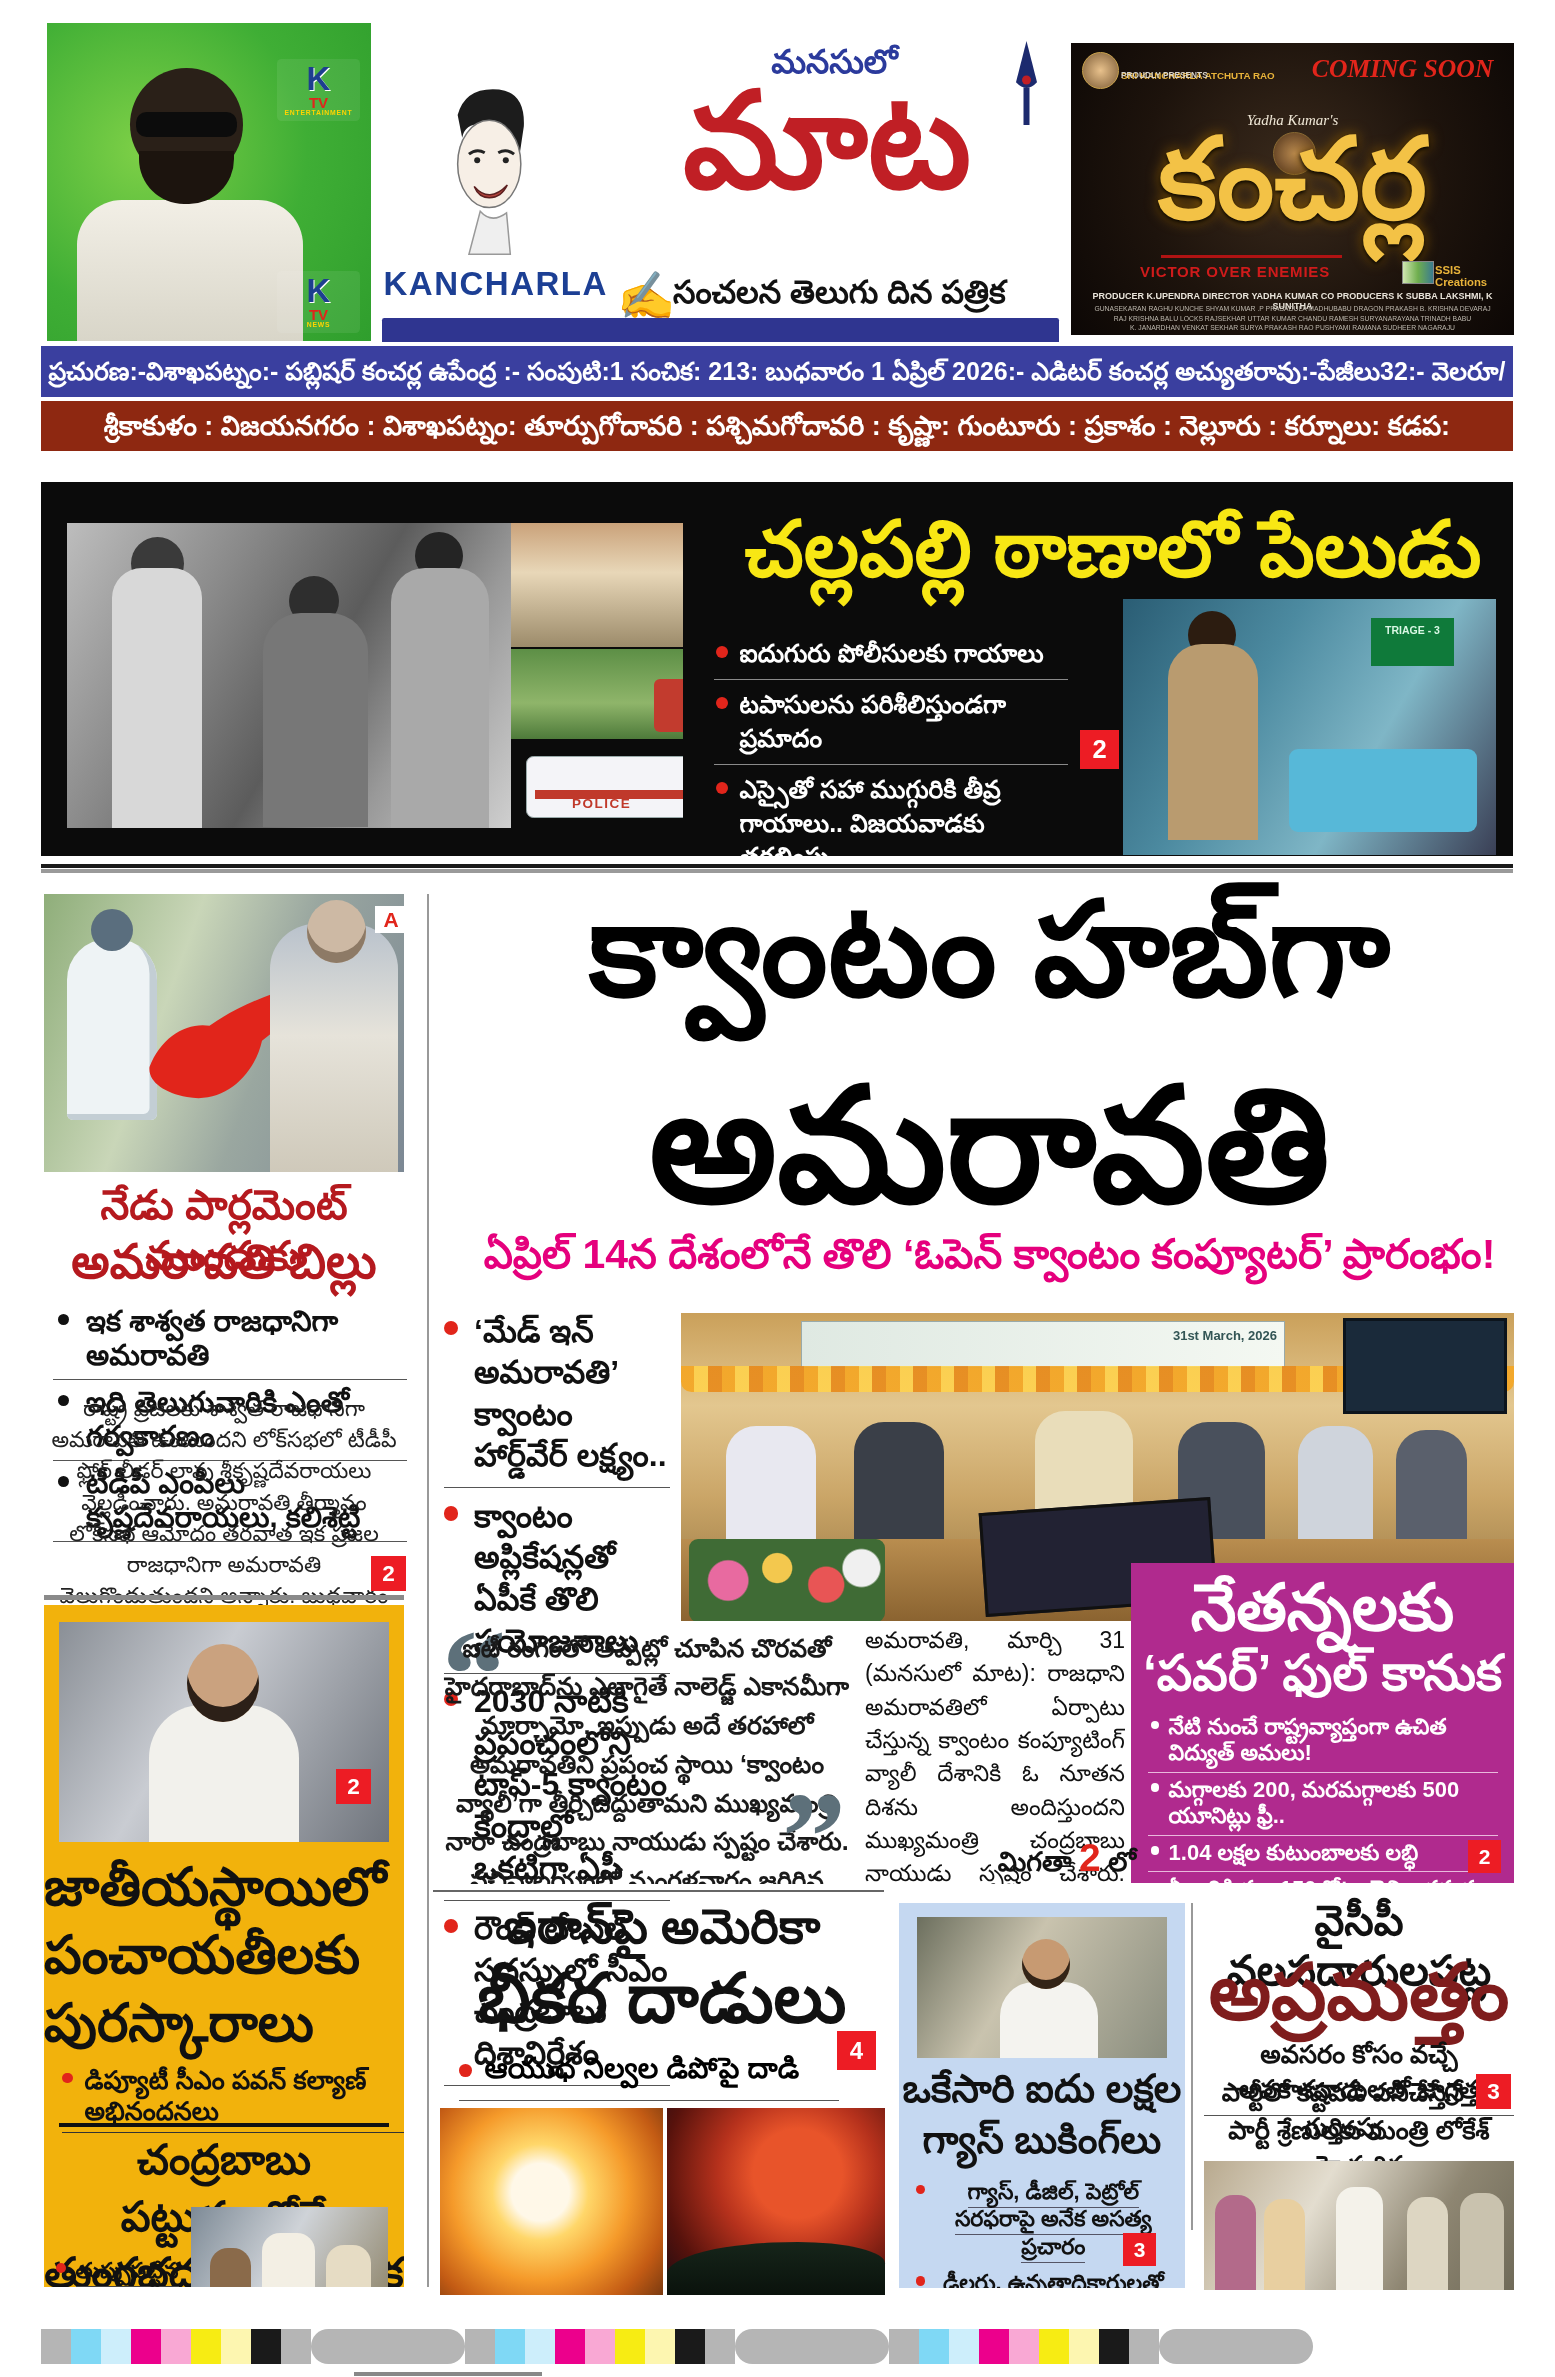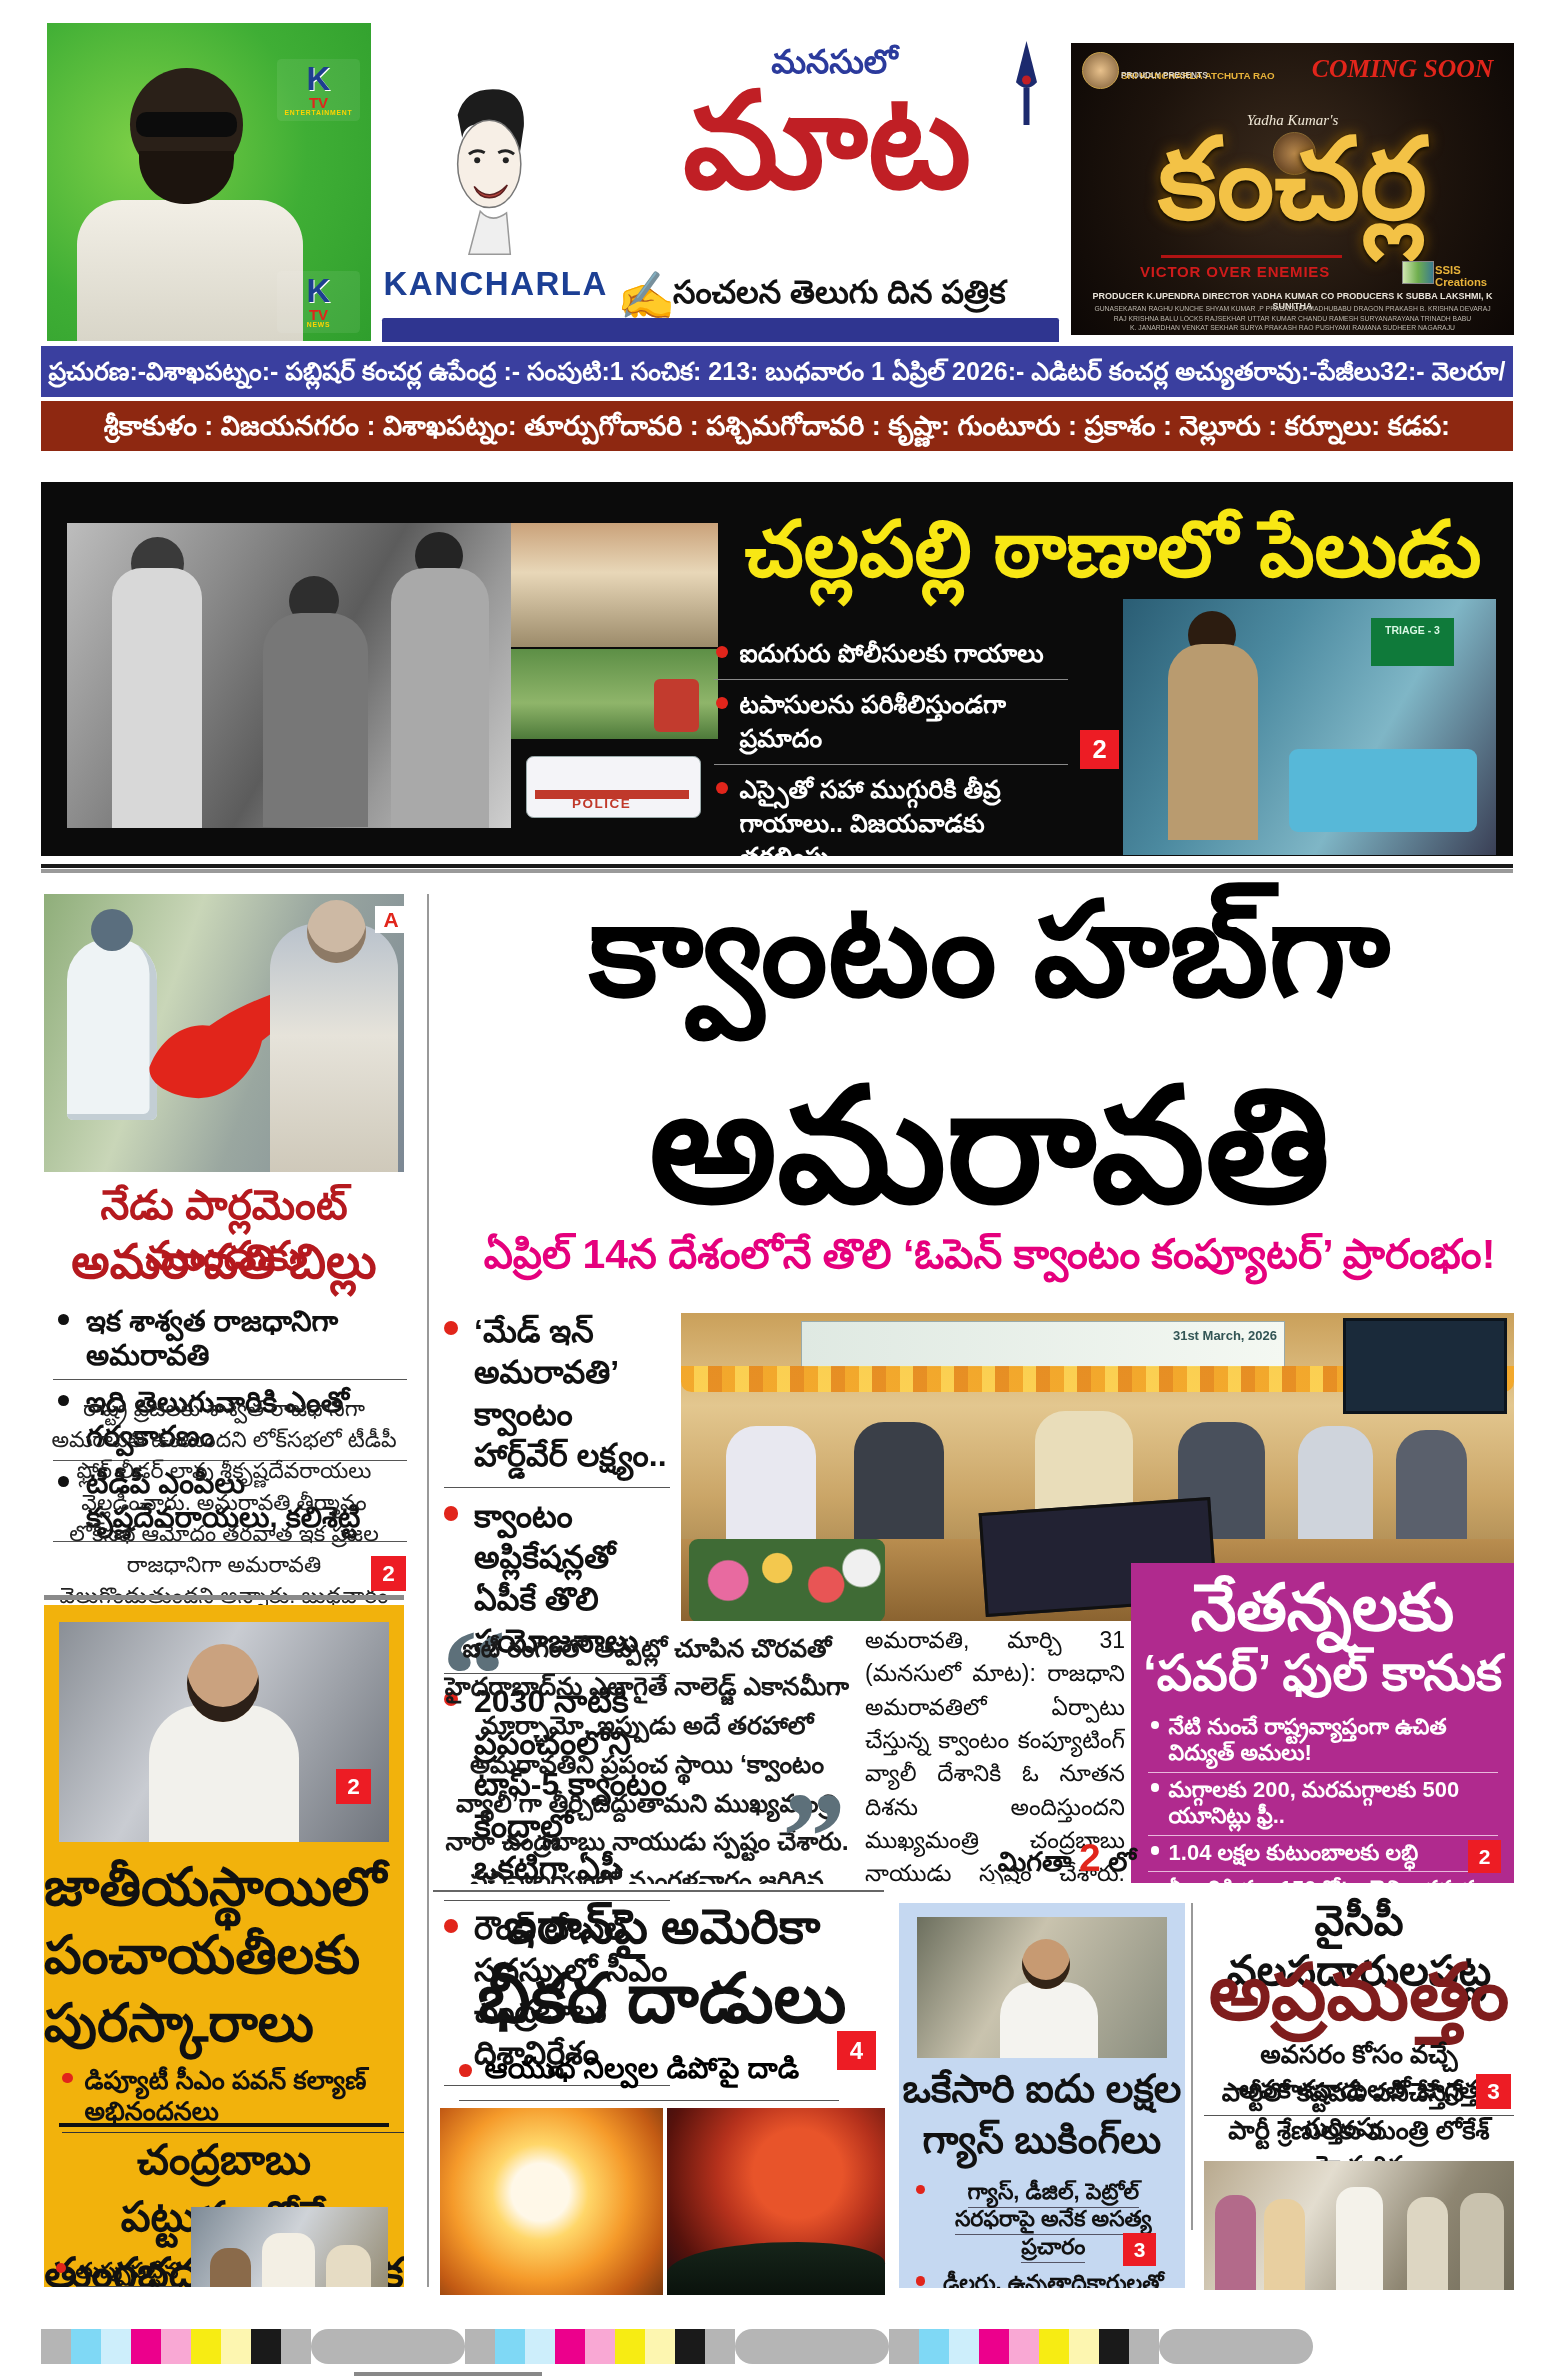--- a/index.html
+++ b/index.html
@@ -51,21 +51,21 @@
 
   
   .sec-lead{left:41px;top:482px;width:1472px;height:374px;background:#0b0b0b;overflow:hidden;}
   .bw-photo{left:26px;top:41px;width:444px;height:305px;background:linear-gradient(120deg,#bdbdbd 0%,#8a8a8a 30%,#5c5c5c 55%,#999 75%,#cfcfcf 100%);filter:grayscale(1);overflow:hidden;}
   .bw-fig1{left:45px;top:45px;width:90px;height:260px;background:#d8d8d8;border-radius:30px 30px 0 0;}
   .bw-fig1h{left:64px;top:13.5px;width:53px;height:53px;border-radius:50%;background:#3a3a3a;}
   .bw-fig2{left:196px;top:90px;width:105px;height:214px;background:#777;border-radius:38px 38px 0 0;}
   .bw-fig2h{left:222px;top:53px;width:50px;height:50px;border-radius:50%;background:#2e2e2e;}
   .bw-fig3{left:324px;top:45px;width:98px;height:260px;background:#a9a9a9;border-radius:34px 34px 0 0;}
   .bw-fig3h{left:348px;top:9px;width:48px;height:48px;border-radius:50%;background:#242424;}
-  .cstack{left:470px;top:41px;width:207px;height:305px;overflow:hidden;}
+  .cstack{left:470px;top:41px;width:172px;height:305px;overflow:hidden;}
   .cp1{left:0;top:0;width:207px;height:124px;background:linear-gradient(180deg,#caa27a 0%,#e8d7b8 40%,#9c8b6a 100%);}
   .cp2{left:0;top:126px;width:207px;height:90px;background:linear-gradient(180deg,#5d8f46,#8fb56a 60%,#4e7a3a);}
   .cp2-chair{left:143px;top:30px;width:45px;height:53px;background:#c23b2e;border-radius:6px;}
   .cp3{left:0;top:219px;width:207px;height:86px;background:linear-gradient(180deg,#e9e9ef,#cfd2da 60%,#aab;);}
   .cp3-van{left:15px;top:13.5px;width:173px;height:60px;background:#f4f4f8;border-radius:7.5px;border:1.5px solid #9aa;}
   .van-stripe{left:7.5px;top:33px;width:154px;height:9px;background:#c0392b;}
   .van-label{left:45px;top:39px;font-size:13.5px;font-weight:bold;color:#c0392b;letter-spacing:1.5px;}
   .lead-head{left:677px;top:16.6px;width:790px;font-size:78px;font-weight:bold;color:#f8e714;text-align:center;line-height:1.3;}
   .lead-bullets{left:673px;top:147px;width:354px;}
   .lbl-item{position:relative;color:#fff;font-size:25px;font-weight:bold;line-height:1.35;padding:7.5px 0 9px 25.6px;border-bottom:1.5px solid #8a8a8a;}

